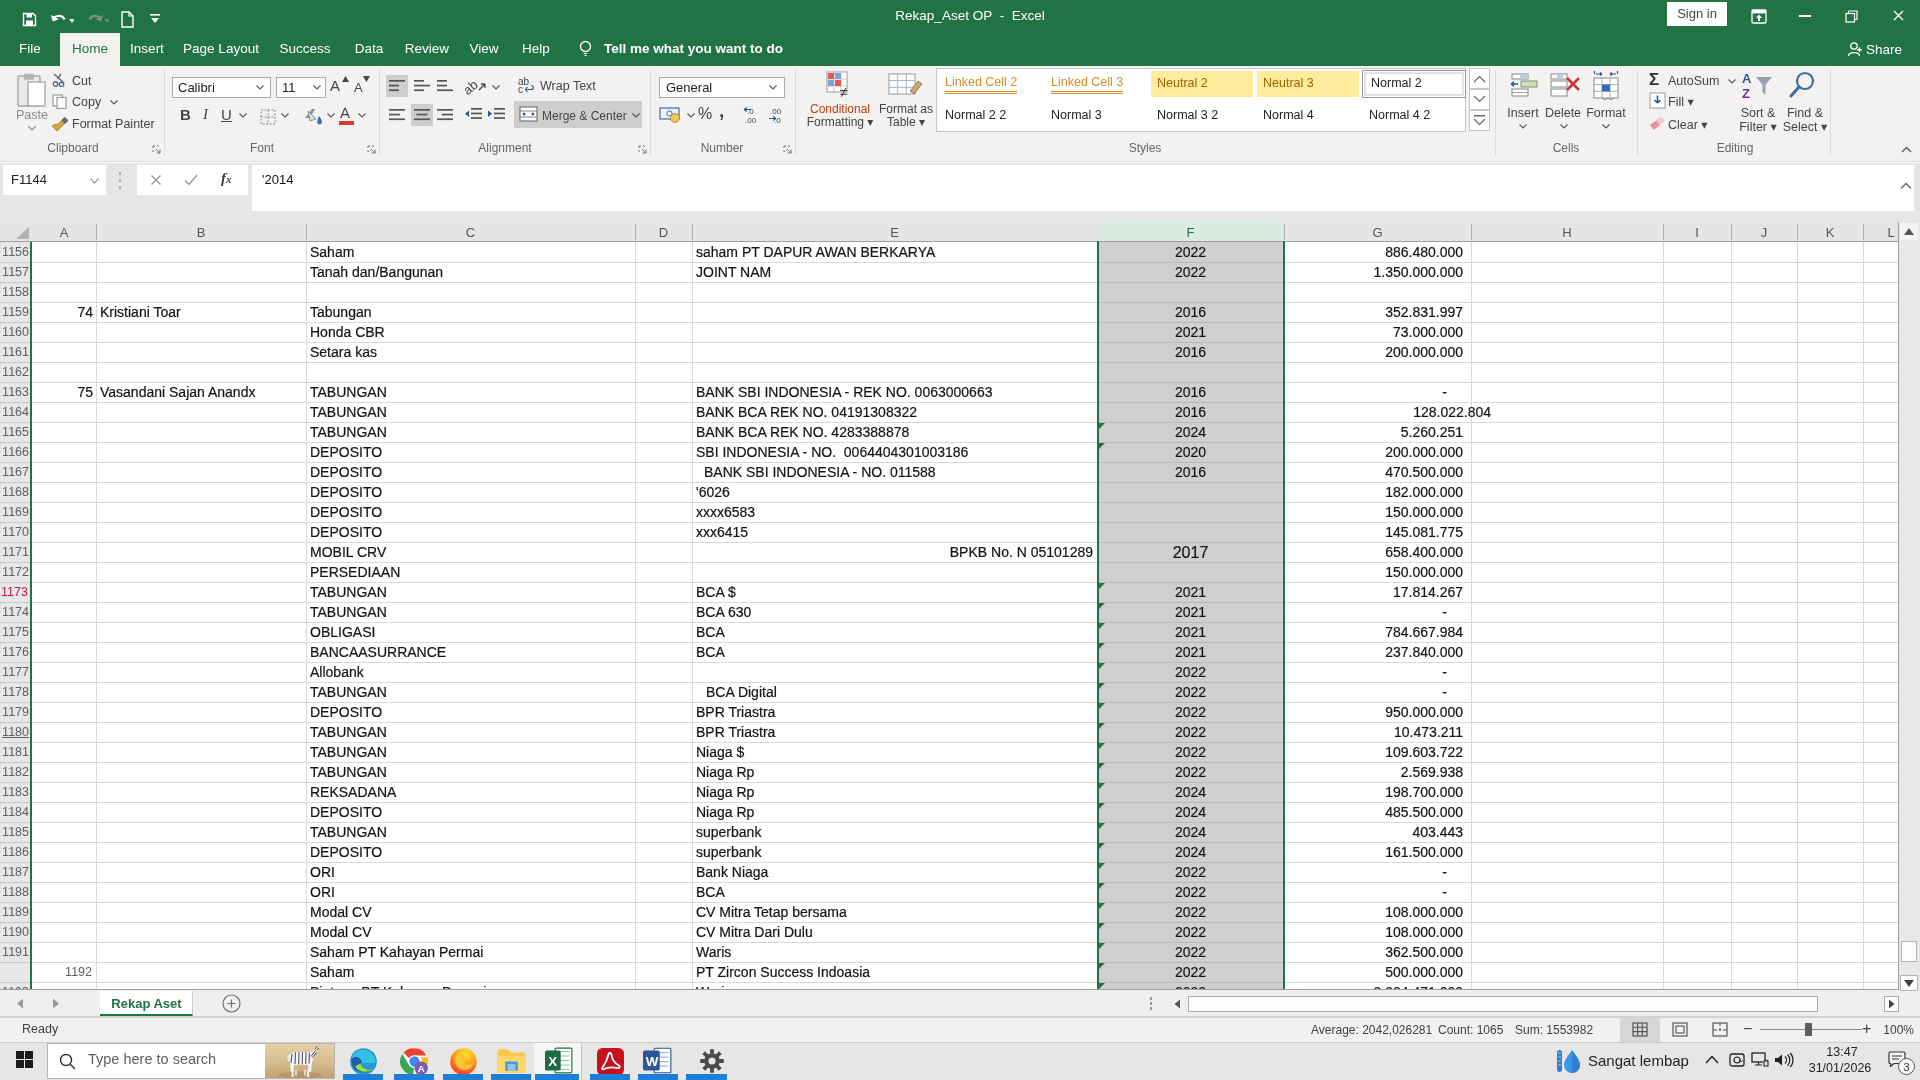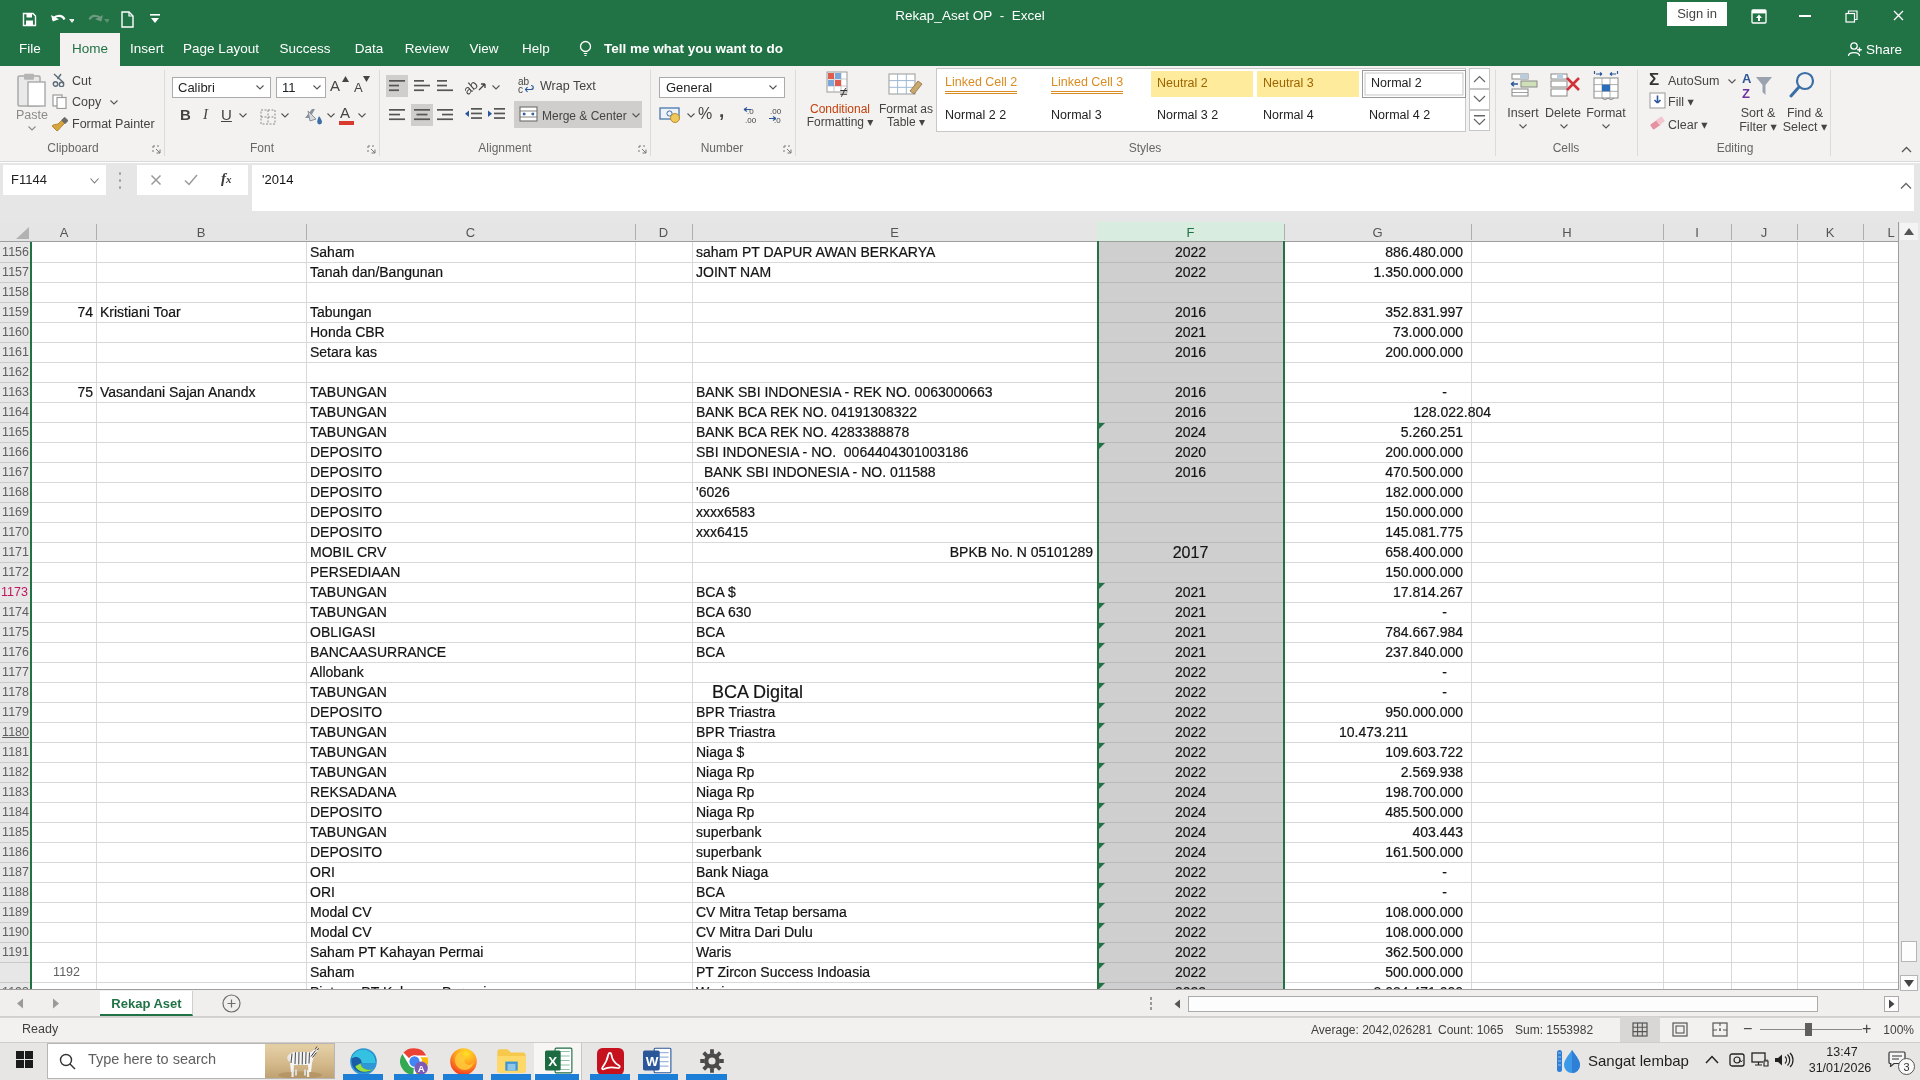--- a/index.html
+++ b/index.html
@@ -541,21 +541,21 @@
 <div class="ab txt" style="left:0;top:865px;width:29px;text-align:right;color:#5f5f5f;font-size:12.5px;">1187</div>
 <div class="ab" style="left:0;top:882px;width:30px;height:1px;background:#c9c9c9;"></div>
 <div class="ab txt" style="left:0;top:885px;width:29px;text-align:right;color:#5f5f5f;font-size:12.5px;">1188</div>
 <div class="ab" style="left:0;top:902px;width:30px;height:1px;background:#c9c9c9;"></div>
 <div class="ab txt" style="left:0;top:905px;width:29px;text-align:right;color:#5f5f5f;font-size:12.5px;">1189</div>
 <div class="ab" style="left:0;top:922px;width:30px;height:1px;background:#c9c9c9;"></div>
 <div class="ab txt" style="left:0;top:925px;width:29px;text-align:right;color:#5f5f5f;font-size:12.5px;">1190</div>
 <div class="ab" style="left:0;top:942px;width:30px;height:1px;background:#c9c9c9;"></div>
 <div class="ab txt" style="left:0;top:945px;width:29px;text-align:right;color:#5f5f5f;font-size:12.5px;">1191</div>
 <div class="ab" style="left:0;top:962px;width:30px;height:1px;background:#c9c9c9;"></div>
-<div class="ab txt" style="left:4px;top:965px;width:38px;text-align:right;color:#5f5f5f;font-size:12.5px;margin-left:38px;">1192</div>
+<div class="ab txt" style="left:16px;top:965px;width:38px;text-align:right;color:#5f5f5f;font-size:12.5px;margin-left:38px;">1192</div>
 <div class="ab" style="left:0;top:982px;width:30px;height:1px;background:#c9c9c9;"></div>
 <div class="ab txt" style="left:0;top:985px;width:29px;text-align:right;color:#5f5f5f;font-size:12.5px;">1193</div>
 <div class="ab" style="left:0;top:1002px;width:30px;height:1px;background:#c9c9c9;"></div>
 <div class="ab" style="left:30px;top:242px;width:2px;height:748px;background:#217346;"></div>
 <div class="ab" style="left:1097px;top:242px;width:188px;height:748px;background:#cfcfcf;"></div>
 <div class="ab" style="left:1097px;top:262px;width:187px;height:1px;background:#b9b9b9;"></div>
 <div class="ab" style="left:1097px;top:282px;width:187px;height:1px;background:#b9b9b9;"></div>
 <div class="ab" style="left:1097px;top:302px;width:187px;height:1px;background:#b9b9b9;"></div>
 <div class="ab" style="left:1097px;top:322px;width:187px;height:1px;background:#b9b9b9;"></div>
 <div class="ab" style="left:1097px;top:342px;width:187px;height:1px;background:#b9b9b9;"></div>
@@ -683,40 +683,40 @@
     <path d="M0 0 L6 0 L0 6 Z" fill="#217346"></path>
   </svg>
 <div class="ab txt" style="left:1284px;top:642px;width:187px;height:20px;line-height:21px;font-size:14px;color:#141414;overflow:hidden;-webkit-text-stroke:0.2px #141414;padding-right:8px;text-align:right;">237.840.000</div>
 <div class="ab txt" style="left:306px;top:662px;width:329px;height:20px;line-height:21px;font-size:14px;color:#141414;overflow:hidden;-webkit-text-stroke:0.2px #141414;padding-left:4px;text-align:left;">Allobank</div>
 <div class="ab txt" style="left:1097px;top:662px;width:187px;height:20px;line-height:21px;font-size:14px;color:#141414;overflow:hidden;-webkit-text-stroke:0.2px #141414;text-align:center;">2022</div>
 <svg class="ab" style="left:1099px;top:663px" width="6" height="6" viewBox="0 0 6 6">
     <path d="M0 0 L6 0 L0 6 Z" fill="#217346"></path>
   </svg>
 <div class="ab txt" style="left:1284px;top:662px;width:187px;height:20px;line-height:21px;font-size:14px;color:#141414;overflow:hidden;-webkit-text-stroke:0.2px #141414;padding-right:24px;text-align:right;">-</div>
 <div class="ab txt" style="left:306px;top:682px;width:329px;height:20px;line-height:21px;font-size:14px;color:#141414;overflow:hidden;-webkit-text-stroke:0.2px #141414;padding-left:4px;text-align:left;">TABUNGAN</div>
-<div class="ab txt" style="left:692px;top:682px;width:405px;height:20px;line-height:21px;font-size:18px;color:#141414;overflow:hidden;-webkit-text-stroke:0.2px #141414;padding-left:20px;text-align:left;">BCA Digital</div>
+<div class="ab txt" style="left:692px;top:682px;width:405px;height:20px;line-height:21px;font-size:14px;color:#141414;overflow:hidden;-webkit-text-stroke:0.2px #141414;padding-left:14px;text-align:left;">BCA Digital</div>
 <div class="ab txt" style="left:1097px;top:682px;width:187px;height:20px;line-height:21px;font-size:14px;color:#141414;overflow:hidden;-webkit-text-stroke:0.2px #141414;text-align:center;">2022</div>
 <svg class="ab" style="left:1099px;top:683px" width="6" height="6" viewBox="0 0 6 6">
     <path d="M0 0 L6 0 L0 6 Z" fill="#217346"></path>
   </svg>
 <div class="ab txt" style="left:1284px;top:682px;width:187px;height:20px;line-height:21px;font-size:14px;color:#141414;overflow:hidden;-webkit-text-stroke:0.2px #141414;padding-right:24px;text-align:right;">-</div>
 <div class="ab txt" style="left:306px;top:702px;width:329px;height:20px;line-height:21px;font-size:14px;color:#141414;overflow:hidden;-webkit-text-stroke:0.2px #141414;padding-left:4px;text-align:left;">DEPOSITO</div>
 <div class="ab txt" style="left:692px;top:702px;width:405px;height:20px;line-height:21px;font-size:14px;color:#141414;overflow:hidden;-webkit-text-stroke:0.2px #141414;padding-left:4px;text-align:left;">BPR Triastra</div>
 <div class="ab txt" style="left:1097px;top:702px;width:187px;height:20px;line-height:21px;font-size:14px;color:#141414;overflow:hidden;-webkit-text-stroke:0.2px #141414;text-align:center;">2022</div>
 <svg class="ab" style="left:1099px;top:703px" width="6" height="6" viewBox="0 0 6 6">
     <path d="M0 0 L6 0 L0 6 Z" fill="#217346"></path>
   </svg>
 <div class="ab txt" style="left:1284px;top:702px;width:187px;height:20px;line-height:21px;font-size:14px;color:#141414;overflow:hidden;-webkit-text-stroke:0.2px #141414;padding-right:8px;text-align:right;">950.000.000</div>
 <div class="ab txt" style="left:306px;top:722px;width:329px;height:20px;line-height:21px;font-size:14px;color:#141414;overflow:hidden;-webkit-text-stroke:0.2px #141414;padding-left:4px;text-align:left;">TABUNGAN</div>
 <div class="ab txt" style="left:692px;top:722px;width:405px;height:20px;line-height:21px;font-size:14px;color:#141414;overflow:hidden;-webkit-text-stroke:0.2px #141414;padding-left:4px;text-align:left;">BPR Triastra</div>
 <div class="ab txt" style="left:1097px;top:722px;width:187px;height:20px;line-height:21px;font-size:14px;color:#141414;overflow:hidden;-webkit-text-stroke:0.2px #141414;text-align:center;">2022</div>
 <svg class="ab" style="left:1099px;top:723px" width="6" height="6" viewBox="0 0 6 6">
     <path d="M0 0 L6 0 L0 6 Z" fill="#217346"></path>
   </svg>
-<div class="ab txt" style="left:1284px;top:722px;width:187px;height:20px;line-height:21px;font-size:14px;color:#141414;overflow:hidden;-webkit-text-stroke:0.2px #141414;padding-right:8px;text-align:center;">10.473.211</div>
+<div class="ab txt" style="left:1284px;top:722px;width:187px;height:20px;line-height:21px;font-size:14px;color:#141414;overflow:hidden;-webkit-text-stroke:0.2px #141414;padding-right:8px;text-align:right;">10.473.211</div>
 <div class="ab txt" style="left:306px;top:742px;width:329px;height:20px;line-height:21px;font-size:14px;color:#141414;overflow:hidden;-webkit-text-stroke:0.2px #141414;padding-left:4px;text-align:left;">TABUNGAN</div>
 <div class="ab txt" style="left:692px;top:742px;width:405px;height:20px;line-height:21px;font-size:14px;color:#141414;overflow:hidden;-webkit-text-stroke:0.2px #141414;padding-left:4px;text-align:left;">Niaga $</div>
 <div class="ab txt" style="left:1097px;top:742px;width:187px;height:20px;line-height:21px;font-size:14px;color:#141414;overflow:hidden;-webkit-text-stroke:0.2px #141414;text-align:center;">2022</div>
 <svg class="ab" style="left:1099px;top:743px" width="6" height="6" viewBox="0 0 6 6">
     <path d="M0 0 L6 0 L0 6 Z" fill="#217346"></path>
   </svg>
 <div class="ab txt" style="left:1284px;top:742px;width:187px;height:20px;line-height:21px;font-size:14px;color:#141414;overflow:hidden;-webkit-text-stroke:0.2px #141414;padding-right:8px;text-align:right;">109.603.722</div>
 <div class="ab txt" style="left:306px;top:762px;width:329px;height:20px;line-height:21px;font-size:14px;color:#141414;overflow:hidden;-webkit-text-stroke:0.2px #141414;padding-left:4px;text-align:left;">TABUNGAN</div>
 <div class="ab txt" style="left:692px;top:762px;width:405px;height:20px;line-height:21px;font-size:14px;color:#141414;overflow:hidden;-webkit-text-stroke:0.2px #141414;padding-left:4px;text-align:left;">Niaga Rp</div>
 <div class="ab txt" style="left:1097px;top:762px;width:187px;height:20px;line-height:21px;font-size:14px;color:#141414;overflow:hidden;-webkit-text-stroke:0.2px #141414;text-align:center;">2022</div>

